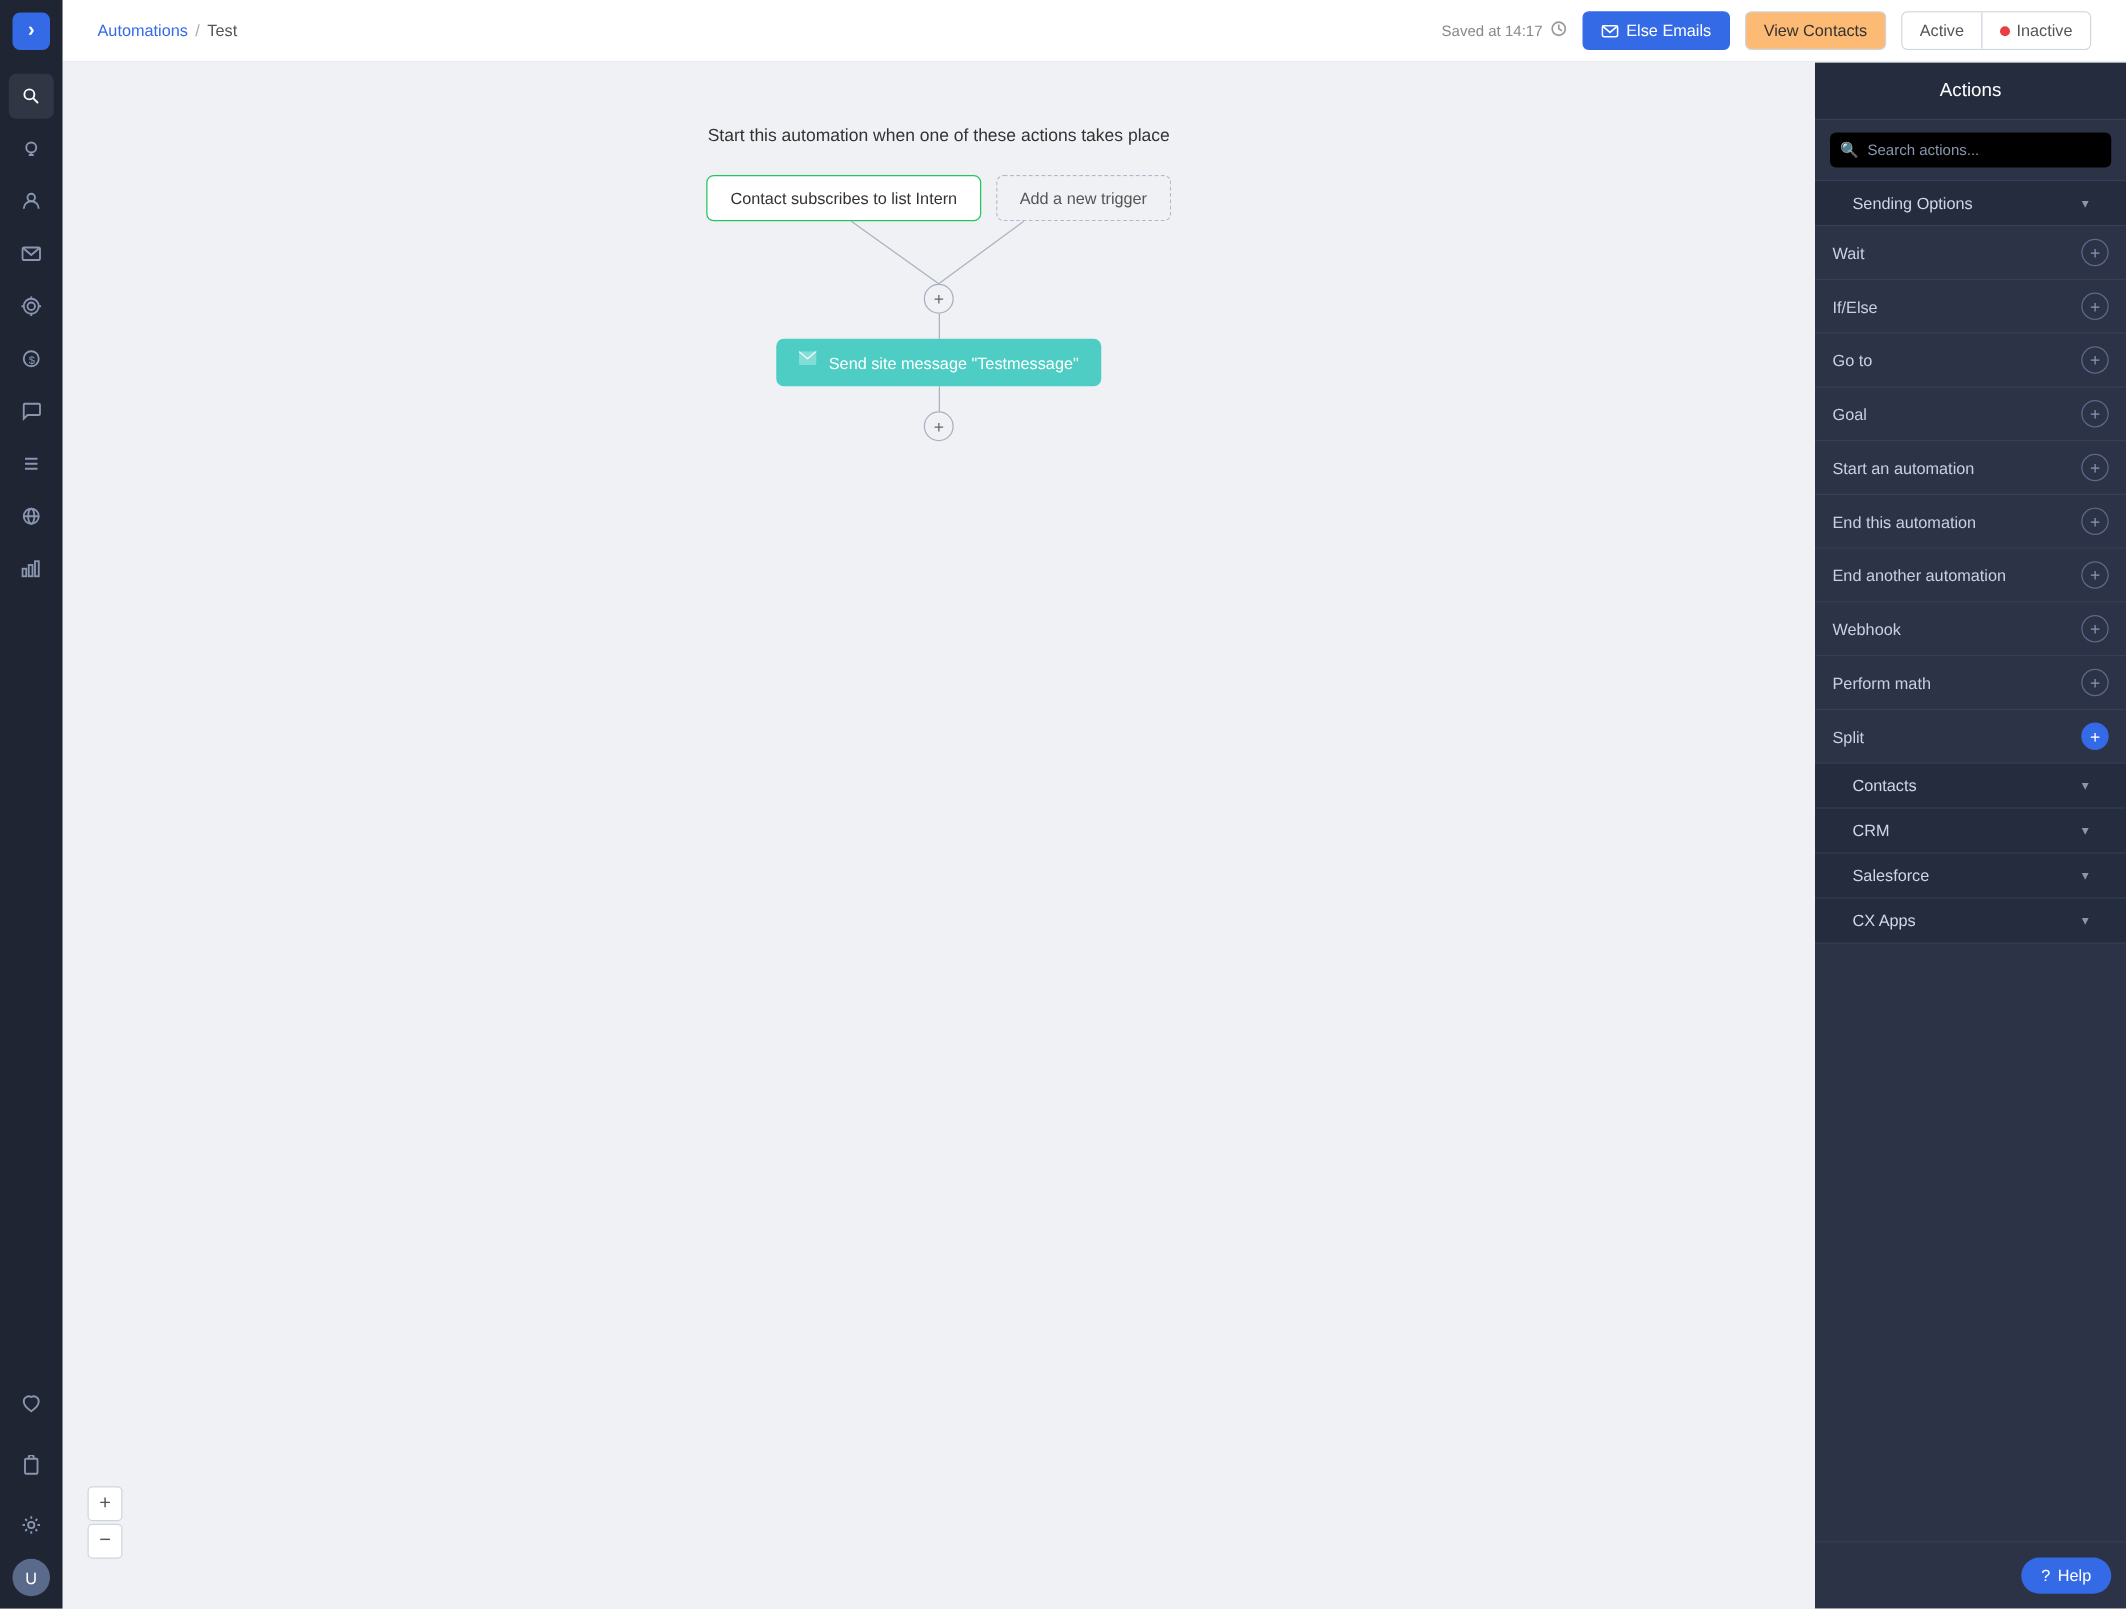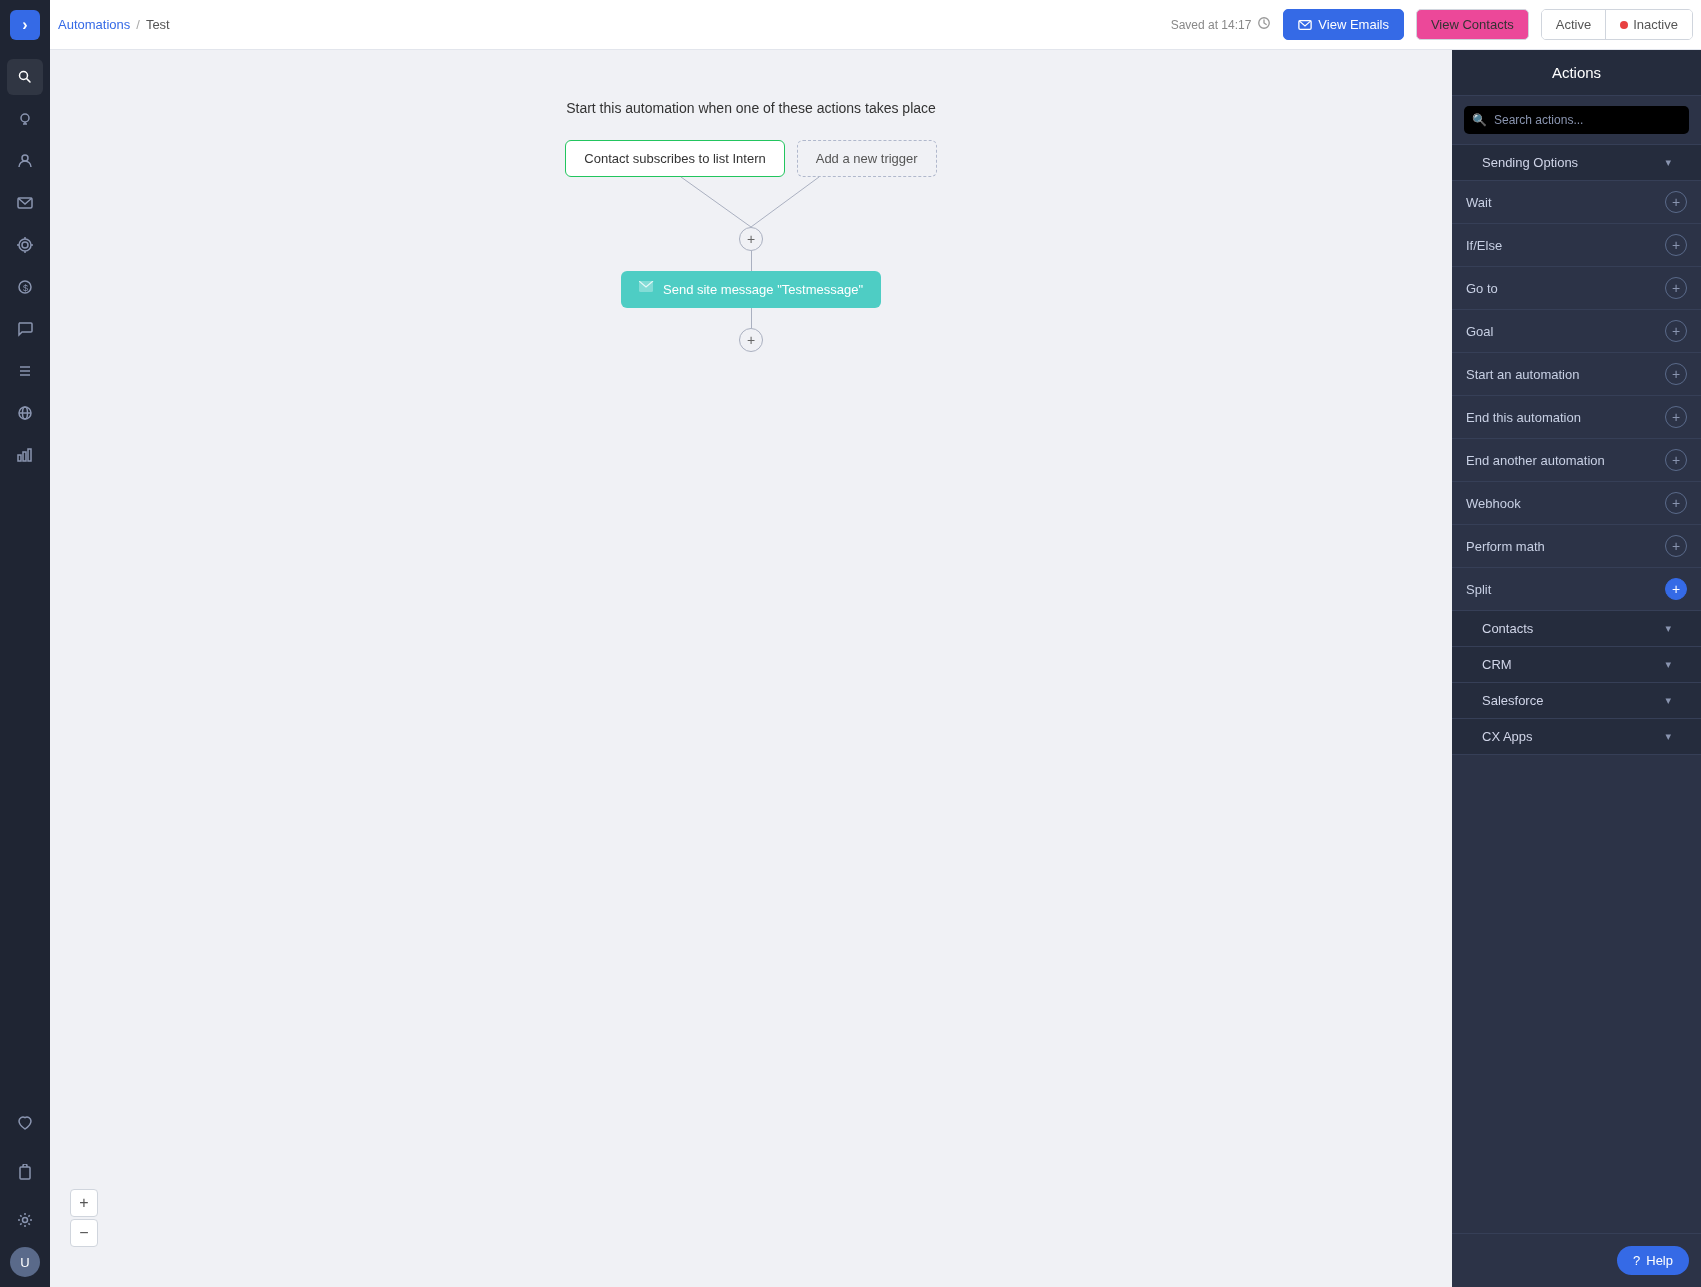--- a/index.html
+++ b/index.html
@@ -57,41 +57,41 @@
       flex-direction: column;
       overflow: hidden;
     }
 
     
     .header {
       background: white;
       border-bottom: 1px solid #e2e5ec;
       display: flex;
       align-items: center;
-      padding: 0 8px;
+      padding: 0 28px;
       height: 50px;
       gap: 12px;
     }
     .header .breadcrumb {
       display: flex; align-items: center; gap: 6px;
       color: #555; font-size: 13px;
     }
     .header .breadcrumb .sep { color: #aaa; }
     .header .spacer { flex: 1; }
     .header .saved-info {
       display: flex; align-items: center; gap: 6px;
       color: #888; font-size: 12px;
     }
     .header .saved-info .clock-icon { font-size: 14px; }
     .header .btn {
       display: flex; align-items: center; gap: 6px;
       padding: 7px 14px;
       border-radius: 5px;
       border: 1px solid #d0d5dd;
-      background: #ec4899;
+      background: #fdba74;
       cursor: pointer;
       font-size: 13px;
       color: #333;
     }
     .header .btn-primary {
       background: #356ae6;
       color: white;
       border-color: #356ae6;
     }
     .header .status-toggle {
@@ -418,21 +418,21 @@
             <circle cx="8" cy="8" r="6"></circle>
             <polyline points="8,4 8,8 11,10"></polyline>
           </svg>
       </span>
     </div>
     <button class="btn btn-primary">
       <svg width="14" height="14" viewBox="0 0 16 16" fill="none" stroke="white" stroke-width="1.5">
           <rect x="1" y="3" width="14" height="10" rx="1.5"></rect>
           <polyline points="1,3 8,9 15,3"></polyline>
         </svg>
-      <span>View Emails</span>
+      <span>Else Emails</span>
     </button>
     <button class="btn">
       <span>View Contacts</span>
     </button>
     <div class="status-toggle">
       <div class="status-option">
         <span>Active</span>
       </div>
       <div class="status-option inactive-opt">
         <span class="dot" style="background:#e84040;"></span>

